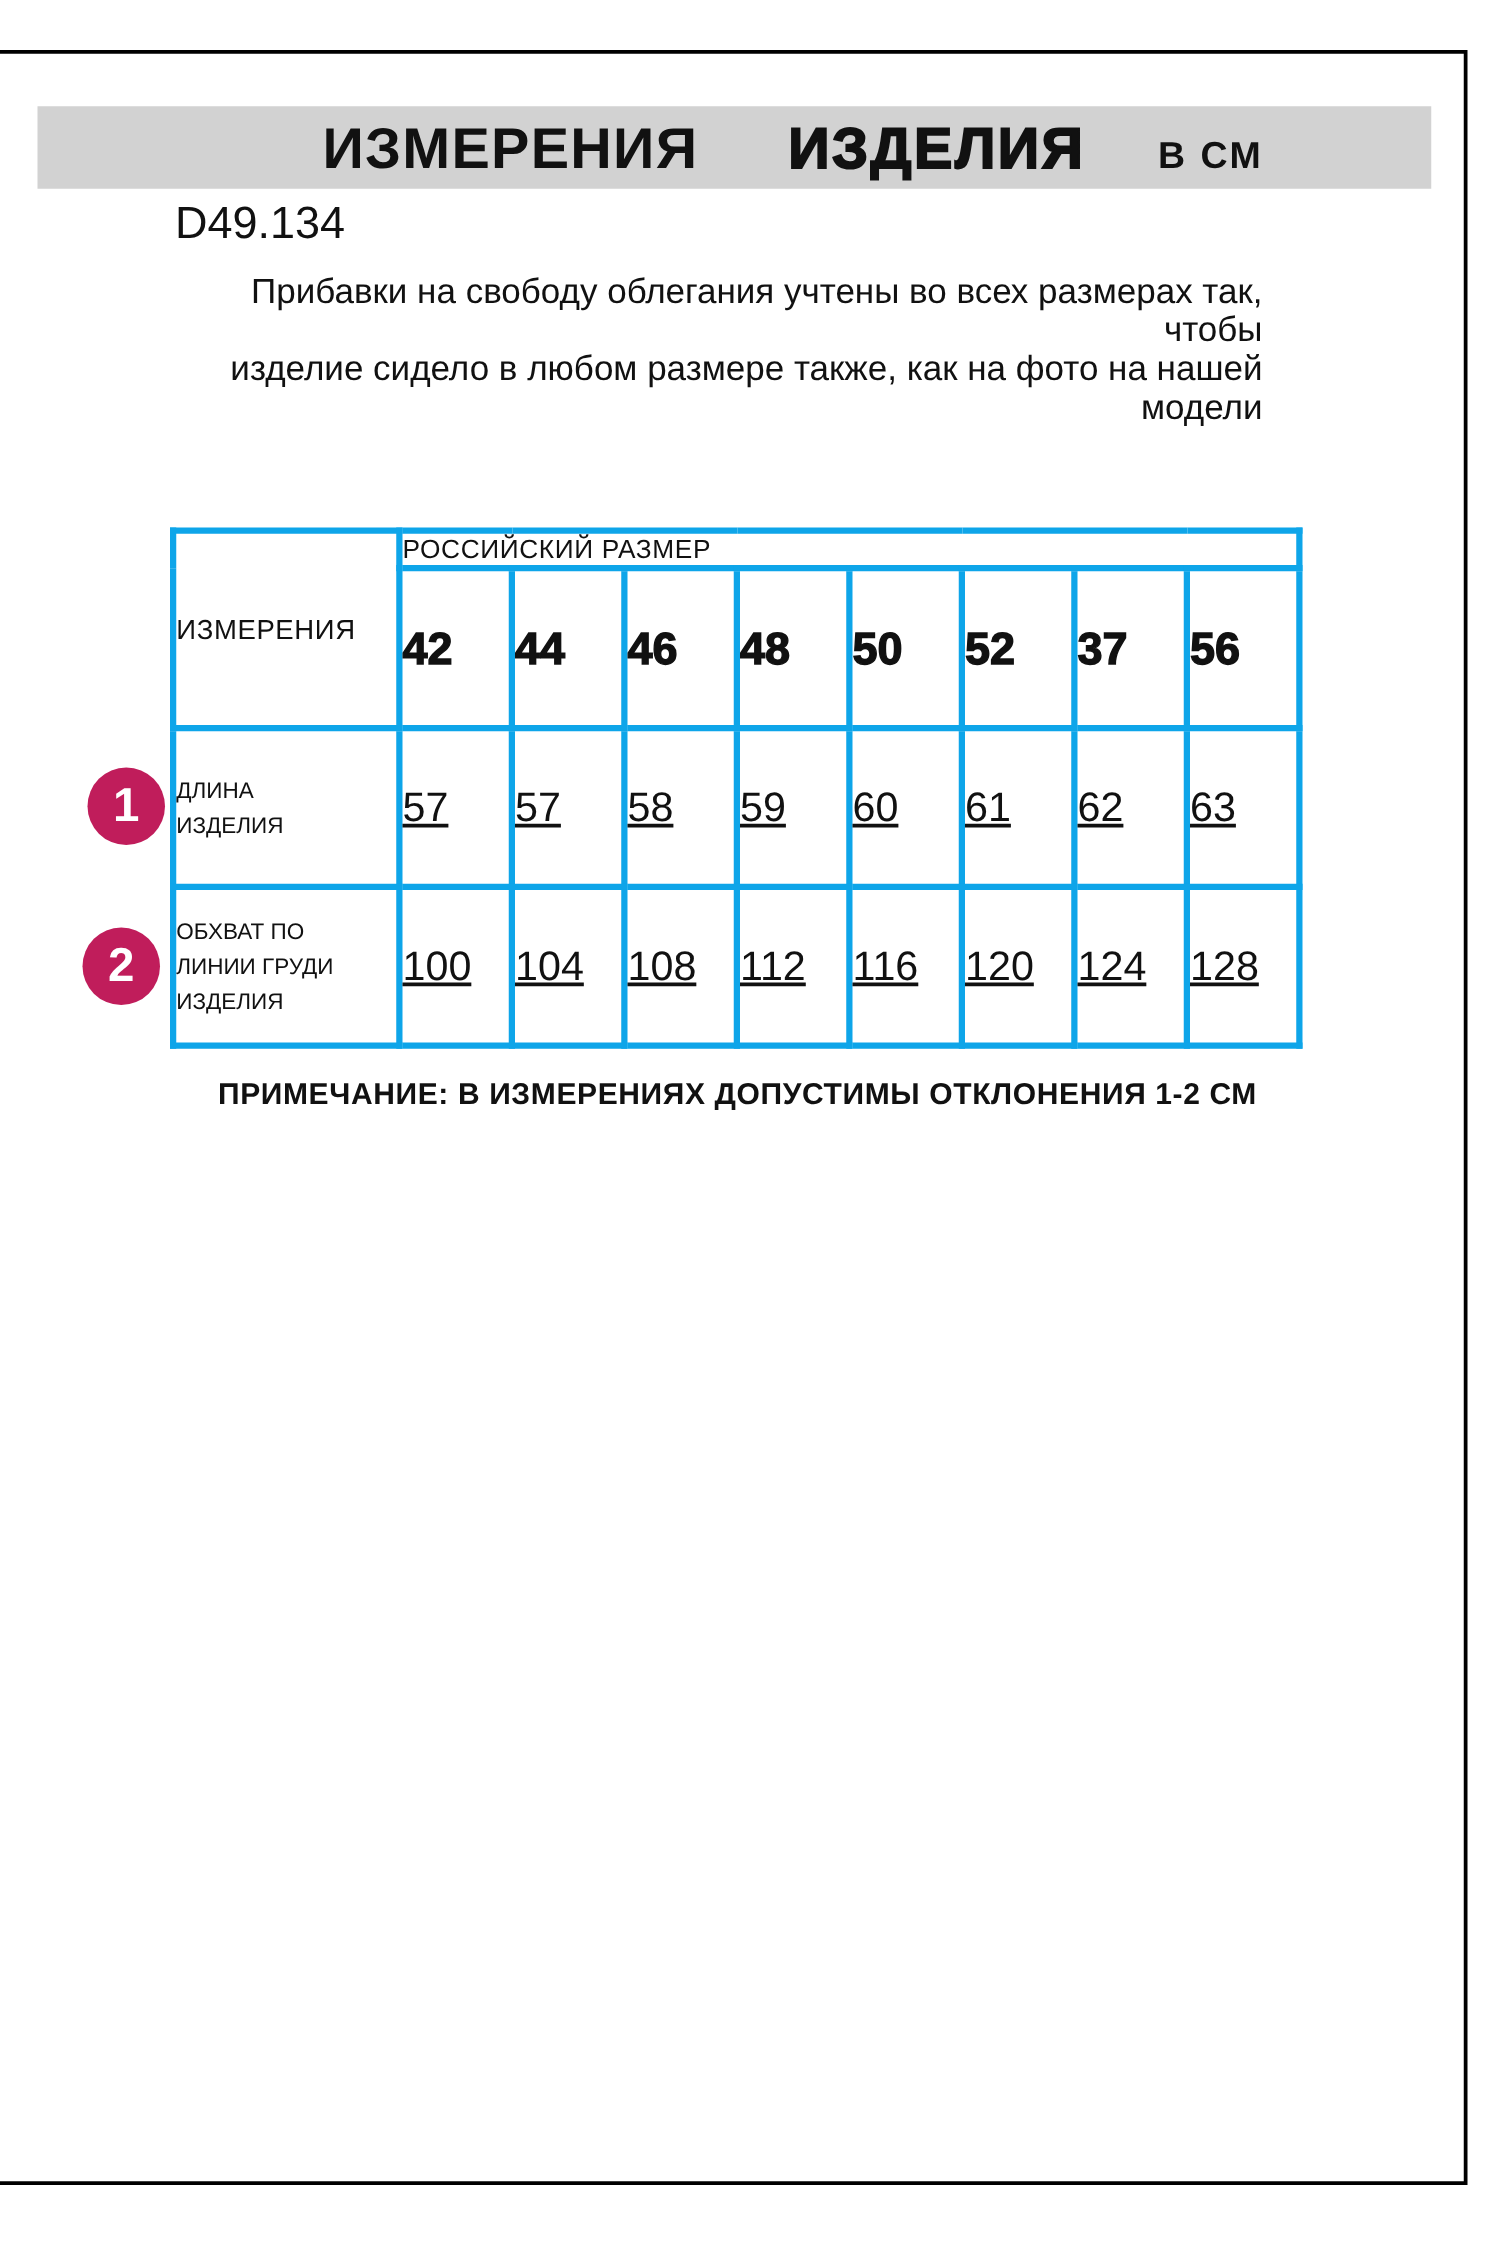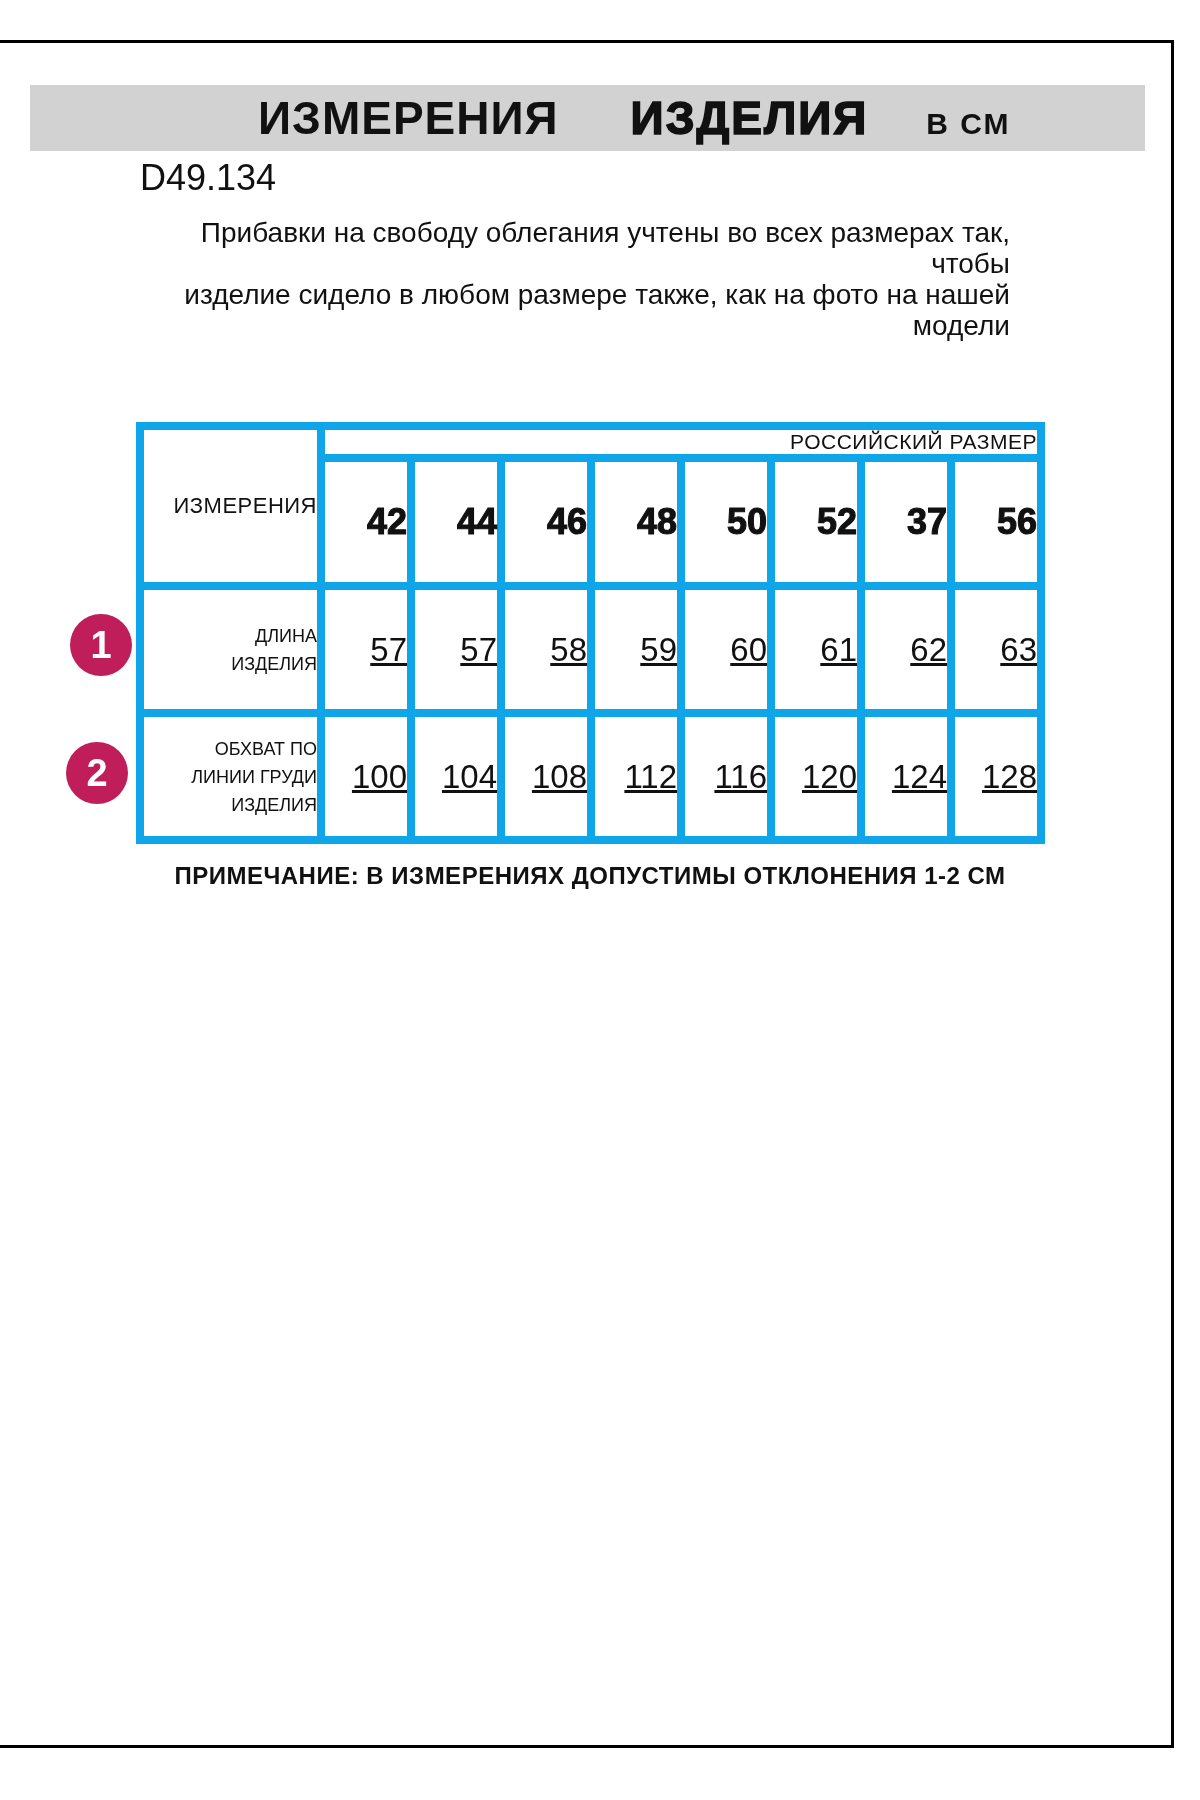--- a/index.html
+++ b/index.html
@@ -84,22 +84,22 @@
   }
   
   table.size-table {
     position: absolute;
     left: 136px;
     top: 422px;
     border-collapse: collapse;
     table-layout: fixed;
   }
   table.size-table td {
-    border: 8px solid #0ea5e9;
-    text-align: right;
+    border: 5px solid #0ea5e9;
+    text-align: left;
     vertical-align: middle;
     padding: 0;
     box-sizing: border-box;
   }
   td.meas-head {
     width: 181px;
     font-size: 22px;
     letter-spacing: 0.5px;
   }
   td.rus-size {

